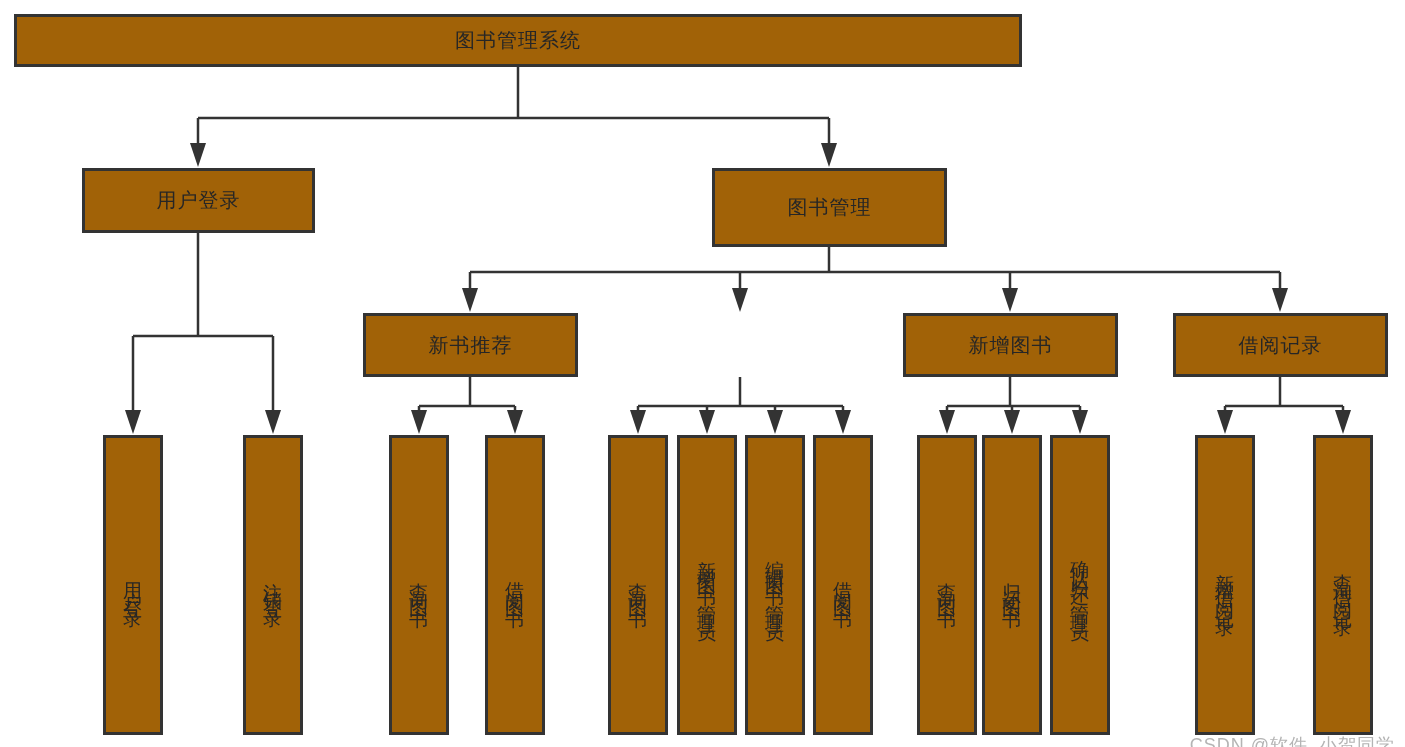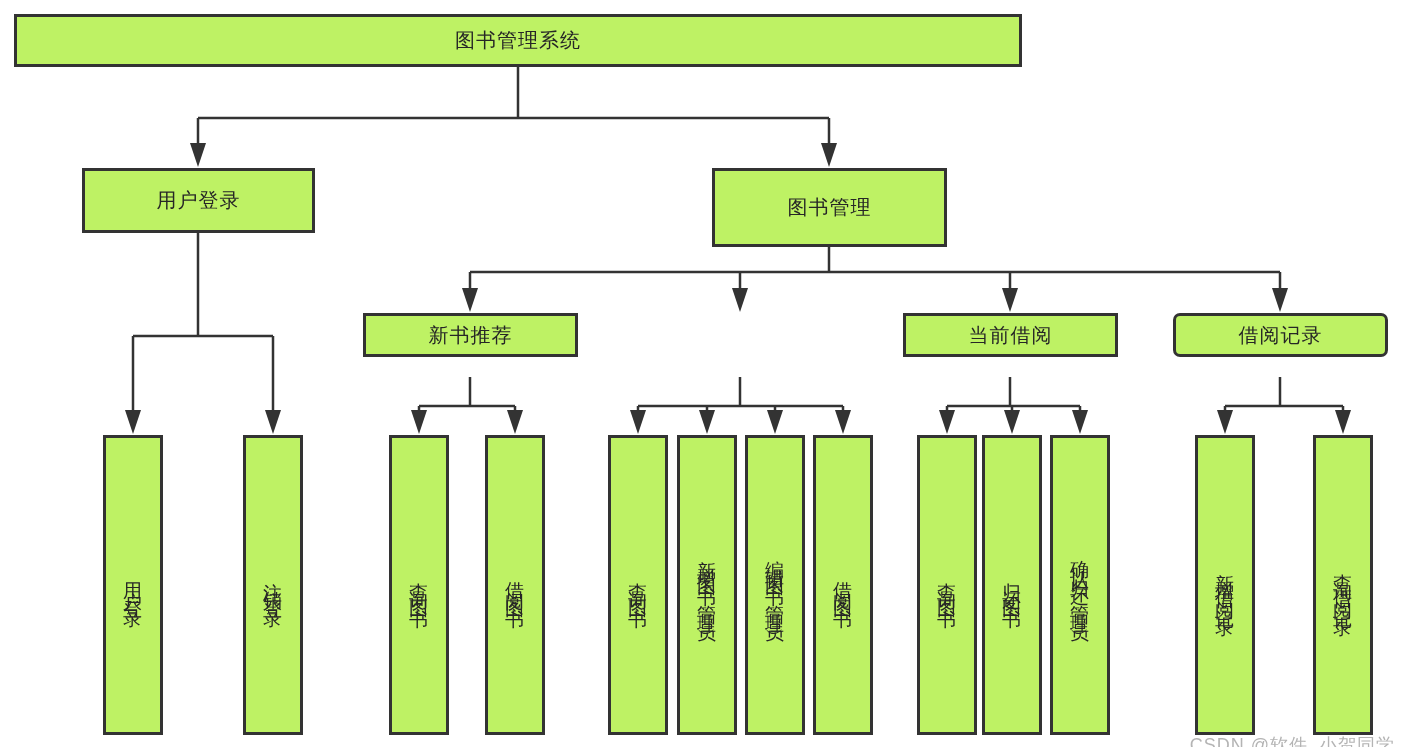--- a/index.html
+++ b/index.html
@@ -17,40 +17,40 @@
   }
   #wires {
     position: absolute;
     left: 0; top: 0;
     width: 1405px; height: 747px;
   }
   .box {
     position: absolute;
     box-sizing: border-box;
     border: 3px solid #333333;
-    background: #bef264;
+    background: #a16207;
     display: flex;
     align-items: center;
     justify-content: center;
     color: #262626;
     overflow: hidden;
   }
   .hlabel {
     font-size: 20px;
     letter-spacing: 1px;
     white-space: nowrap;
   }
   .root-box   { left: 14px;  top: 14px;  width: 1008px; height: 53px; }
   .l2-a       { left: 82px;  top: 168px; width: 233px;  height: 65px; }
   .l2-b       { left: 712px; top: 168px; width: 235px;  height: 79px; }
-  .l3         { top: 313px;  height: 44px; width: 215px; }
+  .l3         { top: 313px;  height: 64px; width: 215px; }
   .l3-0 { left: 363px; }
   .l3-1 { left: 633px; }
   .l3-2 { left: 903px; }
-  .l3-3 { left: 1173px; border-radius: 7px; }
+  .l3-3 { left: 1173px; }
   .leaf {
     top: 435px;
     width: 60px;
     height: 300px;
   }
   .vtext {
     writing-mode: vertical-rl;
     text-orientation: mixed;
     font-size: 19px;
     letter-spacing: 9px;
@@ -154,21 +154,21 @@
     <span class="hlabel">用户登录</span>
   </div>
   <div class="box l2-b">
     <span class="hlabel">图书管理</span>
   </div>
 
   <div class="box l3 l3-0">
     <span class="hlabel">新书推荐</span>
   </div>
   <div class="box l3 l3-2">
-    <span class="hlabel">当前借阅</span>
+    <span class="hlabel">新增图书</span>
   </div>
   <div class="box l3 l3-3">
     <span class="hlabel">借阅记录</span>
   </div>
 
   <div class="box leaf g1-0">
     <span class="vtext">用户登录</span>
   </div>
   <div class="box leaf g1-1">
     <span class="vtext">注销登录</span>

